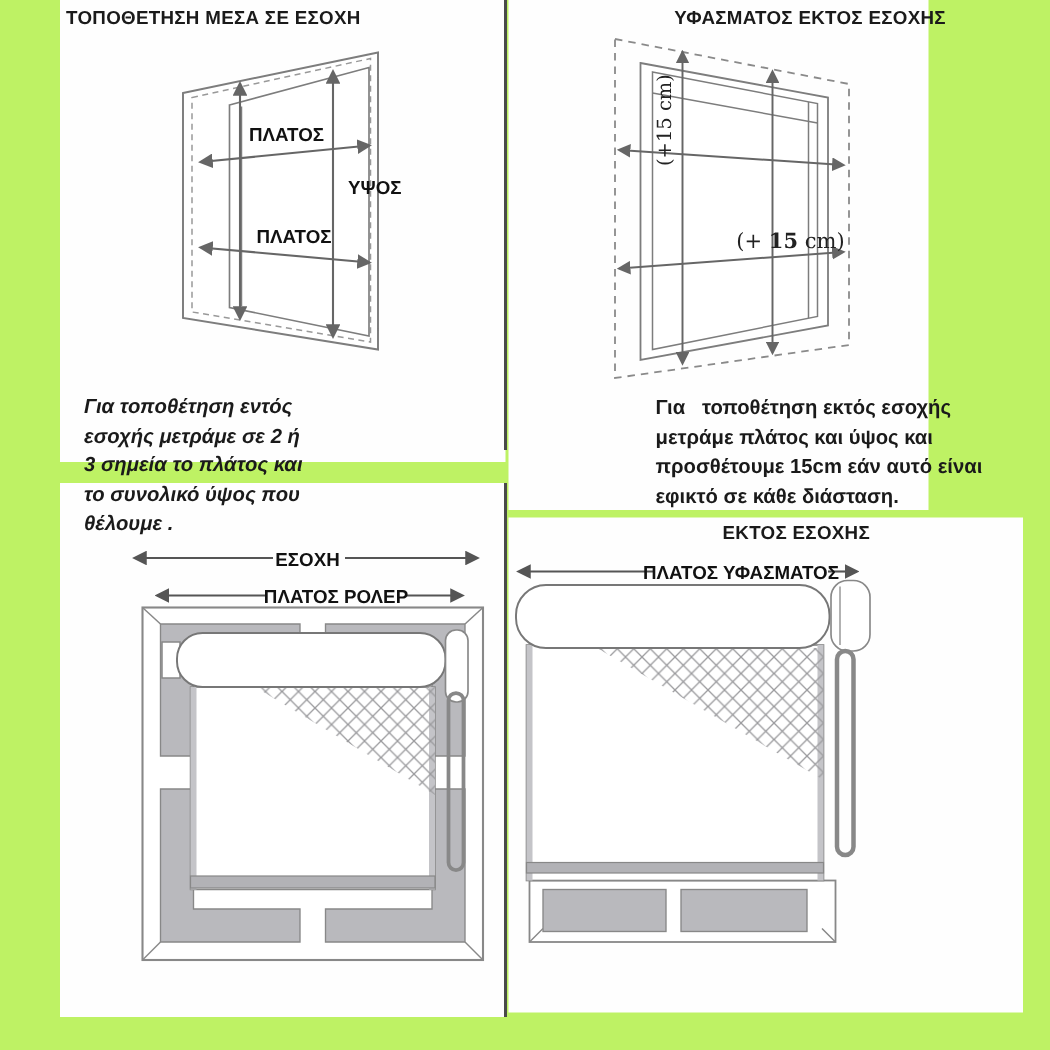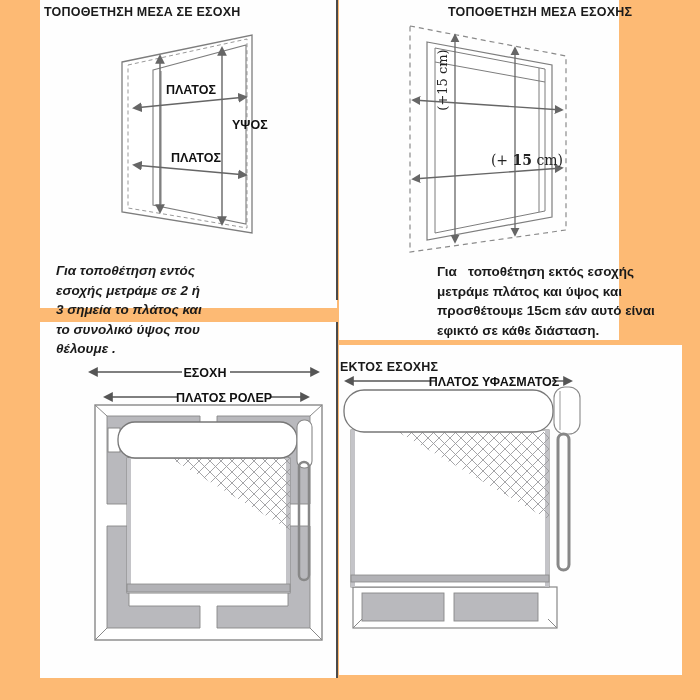--- a/index.html
+++ b/index.html
@@ -1,18 +1,18 @@
 <!DOCTYPE html>
 <html><head>
 <meta charset="utf-8">
 <style>
   html,body{margin:0;padding:0;}
   .page{
     position:relative;width:700px;height:700px;overflow:hidden;
-    background:#fdba74;
+    background:#bef264;
     font-family:"Liberation Sans","DejaVu Sans",sans-serif;
     color:#1a1a1a;
   }
   .panel{position:absolute;background:#fefefe;}
   .divider{position:absolute;width:2px;background:#4a4a4a;}
   .ptitle{position:absolute;font-weight:bold;font-size:12.5px;letter-spacing:.2px;white-space:nowrap;}
   .caption{position:absolute;font-weight:bold;font-size:13.5px;line-height:19.5px;white-space:pre-wrap;}
   svg{position:absolute;overflow:visible;}
   svg text{font-family:"Liberation Sans","DejaVu Sans",sans-serif;}
   .dlabel{font-weight:bold;font-size:12.5px;fill:#111;}
@@ -25,22 +25,22 @@
 
   <div class="panel" style="left:40px;top:0;width:297px;height:308px;"></div>
   <div class="panel" style="left:339px;top:0;width:280px;height:340px;"></div>
   <div class="panel" style="left:40px;top:322px;width:297px;height:356px;"></div>
   <div class="panel" style="left:339px;top:345px;width:343px;height:330px;"></div>
 
   <div class="divider" style="left:336px;top:0;height:300px;"></div>
   <div class="divider" style="left:336px;top:322px;height:356px;"></div>
 
   <div class="ptitle" style="left:44px;top:5px;">ΤΟΠΟΘΕΤΗΣΗ ΜΕΣΑ ΣΕ ΕΣΟΧΗ</div>
-  <div class="ptitle" style="left:430px;top:5px;width:220px;text-align:center;">ΤΟΠΟΘΕΤΗΣΗ ΜΕΣΑ ΕΣΟΧΗΣ</div>
-  <div class="ptitle" style="left:340px;top:348px;width:240px;text-align:left;margin-top:12px;">ΕΚΤΟΣ ΕΣΟΧΗΣ</div>
+  <div class="ptitle" style="left:430px;top:5px;width:220px;text-align:center;">ΥΦΑΣΜΑΤΟΣ ΕΚΤΟΣ ΕΣΟΧΗΣ</div>
+  <div class="ptitle" style="left:340px;top:348px;width:240px;text-align:right;">ΕΚΤΟΣ ΕΣΟΧΗΣ</div>
 
   <svg style="left:60px;top:28px;" width="280" height="215" viewBox="0 0 280 215">
     <defs>
       <marker id="ah1" viewBox="0 0 10 10" refX="8" refY="5" markerWidth="7" markerHeight="7" orient="auto-start-reverse">
         <path d="M0,0 L10,5 L0,10 z" fill="#666"></path>
       </marker>
     </defs>
     <polygon points="62,34 192,7 192,205 62,184" fill="#fff" stroke="#7d7d7d" stroke-width="1.3"></polygon>
     <polygon points="68,37 187,11 187,200 68,180" fill="none" stroke="#999" stroke-width="1" stroke-dasharray="4 3"></polygon>
     <polygon points="93,42 186,17 186,196 93,177" fill="#fff" stroke="#7d7d7d" stroke-width="1.1"></polygon>

